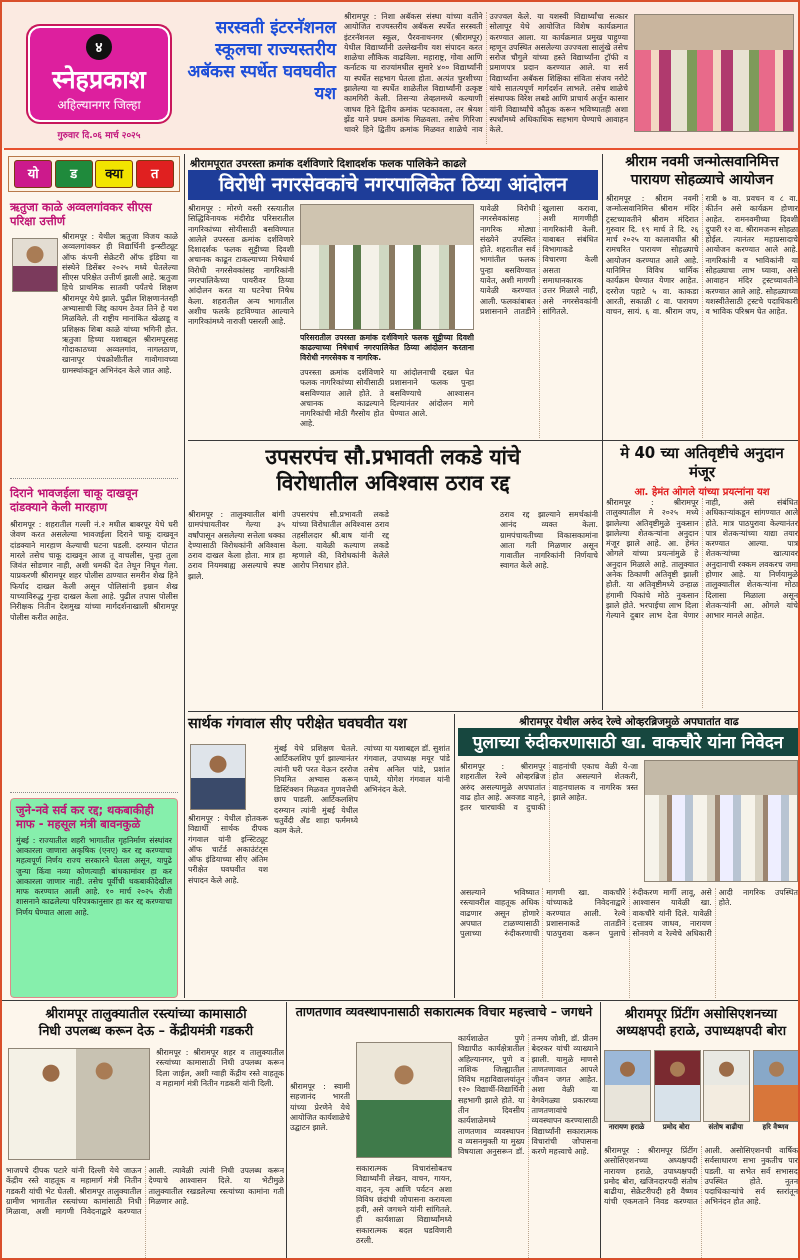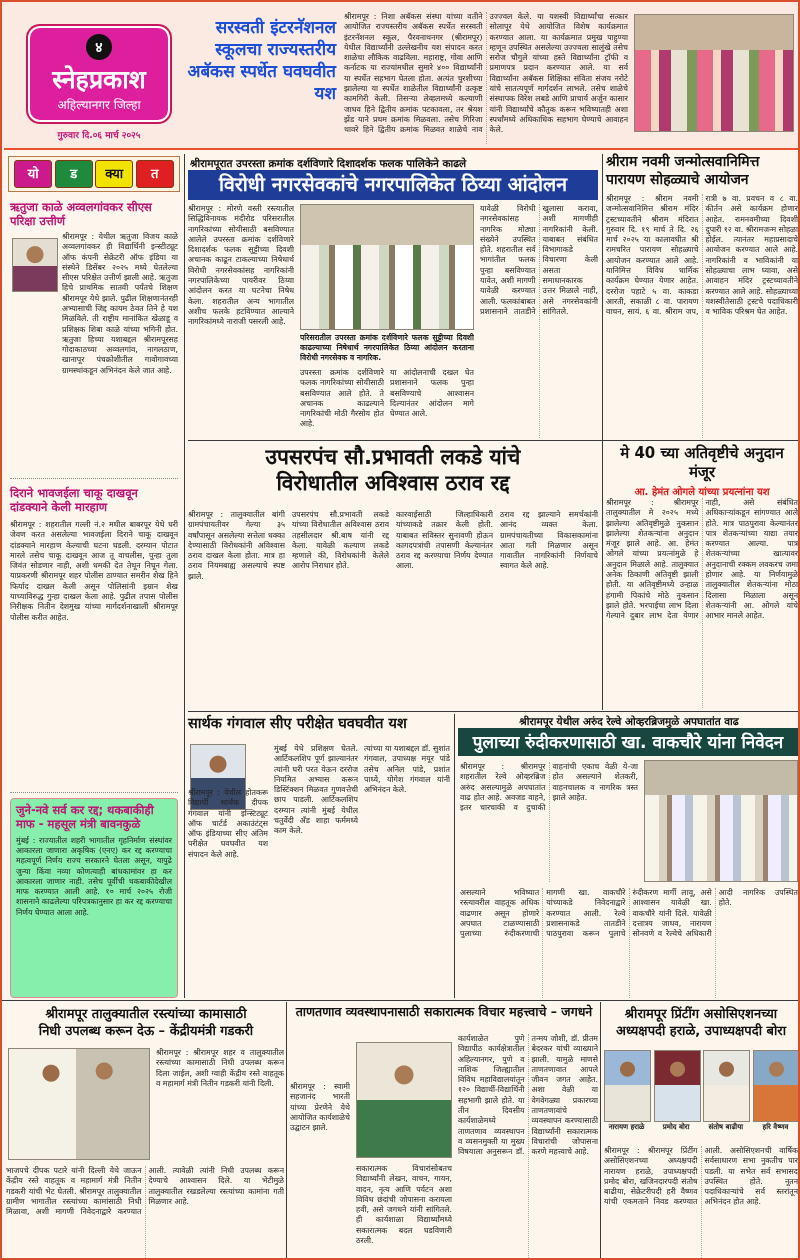--- a/index.html
+++ b/index.html
@@ -119,43 +119,42 @@
 
   <div class="abs kicker" style="left:188px;top:154px;width:408px;">श्रीरामपूरात उपरस्ता क्रमांक दर्शविणारे दिशादर्शक फलक पालिकेने काढले</div>
   <div class="abs bar-blue" style="left:186px;top:168px;width:410px;height:30px;">विरोधी नगरसेवकांचे नगरपालिकेत ठिय्या आंदोलन</div>
   <div class="abs txt" style="left:186px;top:202px;width:106px;height:234px;">श्रीरामपूर : मोरणे वस्ती रस्त्यातील सिद्धिविनायक मंदीरोड परिसरातील नागरिकांच्या सोयीसाठी बसविण्यात आलेले उपरस्ता क्रमांक दर्शविणारे दिशादर्शक फलक सुट्टीच्या दिवशी अचानक काढून टाकल्याच्या निषेधार्थ विरोधी नगरसेवकांसह नागरिकांनी नगरपालिकेच्या पायरीवर ठिय्या आंदोलन करत या घटनेचा निषेध केला. शहरातील अन्य भागातील अशीच फलके हटविण्यात आल्याने नागरिकांमध्ये नाराजी पसरली आहे.</div>
   <div class="abs photo ph-men" style="left:298px;top:202px;width:174px;height:126px;"></div>
   <div class="abs caption" style="left:298px;top:331px;width:174px;height:32px;">परिसरातील उपरस्ता क्रमांक दर्शविणारे फलक सुट्टीच्या दिवशी काढल्याच्या निषेधार्थ नगरपालिकेत ठिय्या आंदोलन करताना विरोधी नगरसेवक व नागरिक.</div>
   <div class="abs txt" style="left:298px;top:366px;width:84px;height:70px;">उपरस्ता क्रमांक दर्शविणारे फलक नागरिकांच्या सोयीसाठी बसविण्यात आले होते. ते अचानक काढल्याने नागरिकांची मोठी गैरसोय होत आहे.</div>
   <div class="abs txt" style="left:388px;top:366px;width:84px;height:70px;">या आंदोलनाची दखल घेत प्रशासनाने फलक पुन्हा बसविण्याचे आश्वासन दिल्यानंतर आंदोलन मागे घेण्यात आले.</div>
   <div class="abs txt cols2" style="left:478px;top:202px;width:118px;height:234px;">यावेळी विरोधी नगरसेवकांसह नागरिक मोठ्या संख्येने उपस्थित होते. शहरातील सर्व भागांतील फलक पुन्हा बसविण्यात यावेत, अशी मागणी यावेळी करण्यात आली. फलकांबाबत प्रशासनाने तातडीने खुलासा करावा, अशी मागणीही नागरिकांनी केली. याबाबत संबंधित विभागाकडे विचारणा केली असता समाधानकारक उत्तर मिळाले नाही, असे नगरसेवकांनी सांगितले.</div>
 
-  <div class="abs h-blk" style="left:604px;top:150px;width:192px;font-size:14px;text-align:left;line-height:1.3;">श्रीराम नवमी जन्मोत्सवानिमित्त पारायण सोहळ्याचे आयोजन</div>
+  <div class="abs h-blk" style="left:604px;top:150px;width:192px;font-size:14px;text-align:center;line-height:1.3;">श्रीराम नवमी जन्मोत्सवानिमित्त पारायण सोहळ्याचे आयोजन</div>
   <div class="abs txt cols2" style="left:604px;top:192px;width:192px;height:244px;">श्रीरामपूर : श्रीराम नवमी जन्मोत्सवानिमित्त श्रीराम मंदिर ट्रस्टच्यावतीने श्रीराम मंदिरात गुरुवार दि. १९ मार्च ते दि. २६ मार्च २०२५ या कालावधीत श्री रामचरित पारायण सोहळ्याचे आयोजन करण्यात आले आहे. यानिमित्त विविध धार्मिक कार्यक्रम घेण्यात येणार आहेत. दररोज पहाटे ५ वा. काकडा आरती, सकाळी ८ वा. पारायण वाचन, सायं. ६ वा. श्रीराम जप, रात्री ७ वा. प्रवचन व ८ वा. कीर्तन असे कार्यक्रम होणार आहेत. रामनवमीच्या दिवशी दुपारी १२ वा. श्रीरामजन्म सोहळा होईल. त्यानंतर महाप्रसादाचे आयोजन करण्यात आले आहे. नागरिकांनी व भाविकांनी या सोहळ्याचा लाभ घ्यावा, असे आवाहन मंदिर ट्रस्टच्यावतीने करण्यात आले आहे. सोहळ्याच्या यशस्वीतेसाठी ट्रस्टचे पदाधिकारी व भाविक परिश्रम घेत आहेत.</div>
 
   <div class="abs hline" style="left:186px;top:438px;width:610px;"></div>
 
   <div class="abs h-blk" style="left:186px;top:442px;width:410px;font-size:21px;text-align:center;line-height:1.25;">
     <div>उपसरपंच सौ.प्रभावती लकडे यांचे</div>
     <div>विरोधातील अविश्वास ठराव रद्द</div>
   </div>
   <div class="abs txt" style="left:186px;top:508px;width:97px;height:198px;">श्रीरामपूर : तालुक्यातील बांगी ग्रामपंचायतीवर गेल्या ३५ वर्षांपासून असलेल्या सत्तेला धक्का देण्यासाठी विरोधकांनी अविश्वास ठराव दाखल केला होता. मात्र हा ठराव नियमबाह्य असल्याचे स्पष्ट झाले.</div>
   <div class="abs txt" style="left:290px;top:508px;width:97px;height:198px;">उपसरपंच सौ.प्रभावती लकडे यांच्या विरोधातील अविश्वास ठराव तहसीलदार श्री.बाष यांनी रद्द केला. यावेळी कल्याण लकडे म्हणाले की, विरोधकांनी केलेले आरोप निराधार होते.</div>
-  <div class="abs txt" style="left:394px;top:508px;width:97px;height:198px;">कारवाईसाठी जिल्हाधिकारी यांच्याकडे तक्रार केली होती. याबाबत सविस्तर सुनावणी होऊन कागदपत्रांची तपासणी केल्यानंतर ठराव रद्द करण्याचा निर्णय देण्यात आला.</div>
   <div class="abs txt" style="left:498px;top:508px;width:98px;height:198px;">ठराव रद्द झाल्याने समर्थकांनी आनंद व्यक्त केला. ग्रामपंचायतीच्या विकासकामांना आता गती मिळणार असून गावातील नागरिकांनी निर्णयाचे स्वागत केले आहे.</div>
 
   <div class="abs h-blk" style="left:604px;top:442px;width:192px;font-size:15px;text-align:center;line-height:1.25;">मे 40 च्या अतिवृष्टीचे अनुदान मंजूर</div>
   <div class="abs subred" style="left:604px;top:482px;width:192px;">आ. हेमंत ओगले यांच्या प्रयत्नांना यश</div>
   <div class="abs txt cols2" style="left:604px;top:496px;width:192px;height:210px;">श्रीरामपूर : श्रीरामपूर तालुक्यातील मे २०२५ मध्ये झालेल्या अतिवृष्टीमुळे नुकसान झालेल्या शेतकऱ्यांना अनुदान मंजूर झाले आहे. आ. हेमंत ओगले यांच्या प्रयत्नांमुळे हे अनुदान मिळाले आहे. तालुक्यात अनेक ठिकाणी अतिवृष्टी झाली होती. या अतिवृष्टीमध्ये उन्हाळ हंगामी पिकांचे मोठे नुकसान झाले होते. भरपाईचा लाभ दिला गेल्याने दुबार लाभ देता येणार नाही, असे संबंधित अधिकाऱ्यांकडून सांगण्यात आले होते. मात्र पाठपुरावा केल्यानंतर पात्र शेतकऱ्यांच्या याद्या तयार करण्यात आल्या. पात्र शेतकऱ्यांच्या खात्यावर अनुदानाची रक्कम लवकरच जमा होणार आहे. या निर्णयामुळे तालुक्यातील शेतकऱ्यांना मोठा दिलासा मिळाला असून शेतकऱ्यांनी आ. ओगले यांचे आभार मानले आहेत.</div>
 
   <div class="abs hline" style="left:186px;top:709px;width:610px;"></div>
 
   <div class="abs h-blk" style="left:186px;top:713px;width:264px;font-size:14.5px;line-height:1.2;">सार्थक गंगवाल सीए परीक्षेत घवघवीत यश</div>
   <div class="abs photo ph-port-m" style="left:188px;top:742px;width:56px;height:66px;"></div>
-  <div class="abs txt" style="left:186px;top:742px;width:80px;height:254px;padding-top:44px;">श्रीरामपूर : येथील होतकरू विद्यार्थी सार्थक दीपक गंगवाल यांनी इन्स्टिट्यूट ऑफ चार्टर्ड अकाउंटंट्स ऑफ इंडियाच्या सीए अंतिम परीक्षेत घवघवीत यश संपादन केले आहे.</div>
+  <div class="abs txt" style="left:186px;top:742px;width:80px;height:254px;padding-top:70px;">श्रीरामपूर : येथील होतकरू विद्यार्थी सार्थक दीपक गंगवाल यांनी इन्स्टिट्यूट ऑफ चार्टर्ड अकाउंटंट्स ऑफ इंडियाच्या सीए अंतिम परीक्षेत घवघवीत यश संपादन केले आहे.</div>
   <div class="abs txt" style="left:272px;top:742px;width:84px;height:254px;">मुंबई येथे प्रशिक्षण घेतले. आर्टिकलशिप पूर्ण झाल्यानंतर त्यांनी घरी परत येऊन दररोज नियमित अभ्यास करून डिस्टिंक्शन मिळवत गुणवत्तेची छाप पाडली. आर्टिकलशिप दरम्यान त्यांनी मुंबई येथील चतुर्वेदी अँड शाहा फर्ममध्ये काम केले.</div>
   <div class="abs txt" style="left:362px;top:742px;width:86px;height:254px;">त्यांच्या या यशाबद्दल डॉ. सुशांत गंगवाल, उपाध्यक्ष मयूर पांडे तसेच अनिल पांडे, प्रशांत पाध्ये, योगेश गंगवाल यांनी अभिनंदन केले.</div>
 
   <div class="abs vline" style="left:452px;top:712px;height:284px;"></div>
 
   <div class="abs kicker" style="left:458px;top:712px;width:338px;text-align:center;">श्रीरामपूर येथील अरुंद रेल्वे ओव्हरब्रिजमुळे अपघातांत वाढ</div>
   <div class="abs bar-teal" style="left:456px;top:726px;width:340px;height:28px;">पुलाच्या रुंदीकरणासाठी खा. वाकचौरे यांना निवेदन</div>
   <div class="abs txt cols2" style="left:458px;top:760px;width:178px;height:120px;">श्रीरामपूर : श्रीरामपूर शहरातील रेल्वे ओव्हरब्रिज अरुंद असल्यामुळे अपघातांत वाढ होत आहे. अवजड वाहने, इतर चारचाकी व दुचाकी वाहनांची एकाच वेळी ये-जा होत असल्याने शेतकरी, वाहनचालक व नागरिक त्रस्त झाले आहेत.</div>
   <div class="abs photo ph-crowd" style="left:642px;top:758px;width:154px;height:122px;"></div>
   <div class="abs txt cols4" style="left:458px;top:886px;width:338px;height:110px;">असल्याने भविष्यात रस्त्यावरील वाहतूक अधिक वाढणार असून होणारे अपघात टाळण्यासाठी पुलाच्या रुंदीकरणाची मागणी खा. वाकचौरे यांच्याकडे निवेदनाद्वारे करण्यात आली. रेल्वे प्रशासनाकडे तातडीने पाठपुरावा करून पुलाचे रुंदीकरण मार्गी लावू, असे आश्वासन यावेळी खा. वाकचौरे यांनी दिले. यावेळी दत्तात्रय जाधव, नारायण सोनवणे व रेल्वेचे अधिकारी आदी नागरिक उपस्थित होते.</div>

